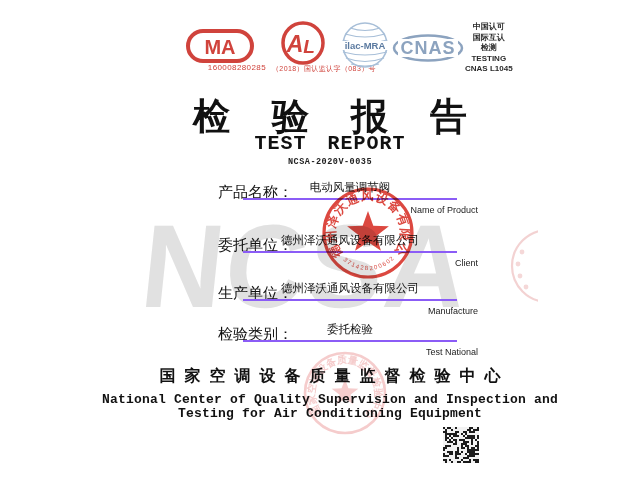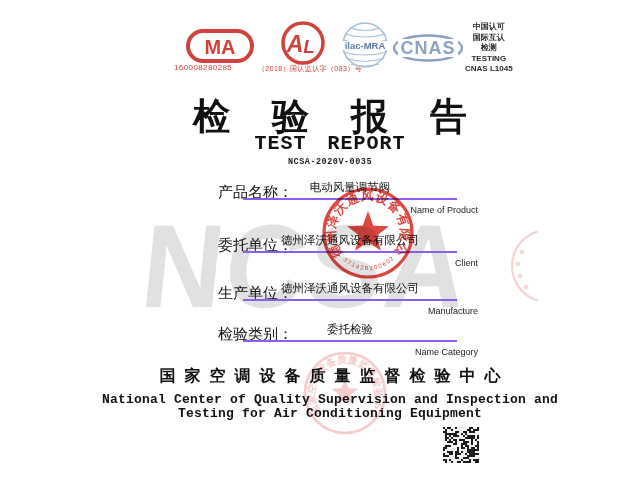--- a/index.html
+++ b/index.html
@@ -2,21 +2,21 @@
 <html><head>
 <meta charset="utf-8">
 <style>
   * { margin:0; padding:0; box-sizing:border-box; }
   html,body { width:640px; height:480px; background:#ffffff; overflow:hidden;
               font-family:"Liberation Sans", sans-serif; color:#1a1a1a; }
   .page { position:relative; width:640px; height:480px; background:#fff; }
 
   
   .logo { position:absolute; }
-  .cert-no { position:absolute; color:#d0433c; font-size:8px; text-align:left; letter-spacing:.4px; }
+  .cert-no { position:absolute; color:#d0433c; font-size:8px; text-align:right; letter-spacing:.4px; }
   .accred { position:absolute; left:465px; top:22px; font-size:8px; line-height:10.5px; color:#2b2b2b; font-weight:bold;text-align:center; }
 
   
   .center-col { position:absolute; left:20px; right:0; text-align:center;font-weight:bold; }
   .title-zh { top:92px; font-size:37px; font-weight:bold; letter-spacing:42px; text-indent:42px; color:#111; }
   .title-en { top:132px; font-family:"Liberation Mono", monospace; font-size:20px; font-weight:bold; letter-spacing:1px; word-spacing:8px; color:#111; }
   .report-no { top:157px; font-family:"Liberation Mono", monospace; font-size:8.5px; color:#222; letter-spacing:.5px; }
 
   
   .watermark { position:absolute; left:150px; top:198px; font-size:118px; font-weight:bold;
@@ -99,21 +99,21 @@
     <div class="le">Client</div>
     <div class="val">德州泽沃通风设备有限公司</div>
   </div>
   <div class="row r3">
     <div class="lz">生产单位：</div>
     <div class="le">Manufacture</div>
     <div class="val">德州泽沃通风设备有限公司</div>
   </div>
   <div class="row r4">
     <div class="lz">检验类别：</div>
-    <div class="le">Name Category</div>
+    <div class="le">Test National</div>
     <div class="val">委托检验</div>
   </div>
 
   <div class="center-col org-zh">国家空调设备质量监督检验中心</div>
   <div class="center-col org-en org-en1">National Center of Quality Supervision and Inspection and</div>
   <div class="center-col org-en org-en2">Testing for Air Conditioning Equipment</div>
 
   <svg id="qr" class="qr" viewBox="0 0 36 36" fill="#1c1c1c">
     <rect x="0" y="0" width="36" height="36" fill="#f2f2f2"></rect>
   <rect x="0" y="0" width="2" height="2"></rect>

